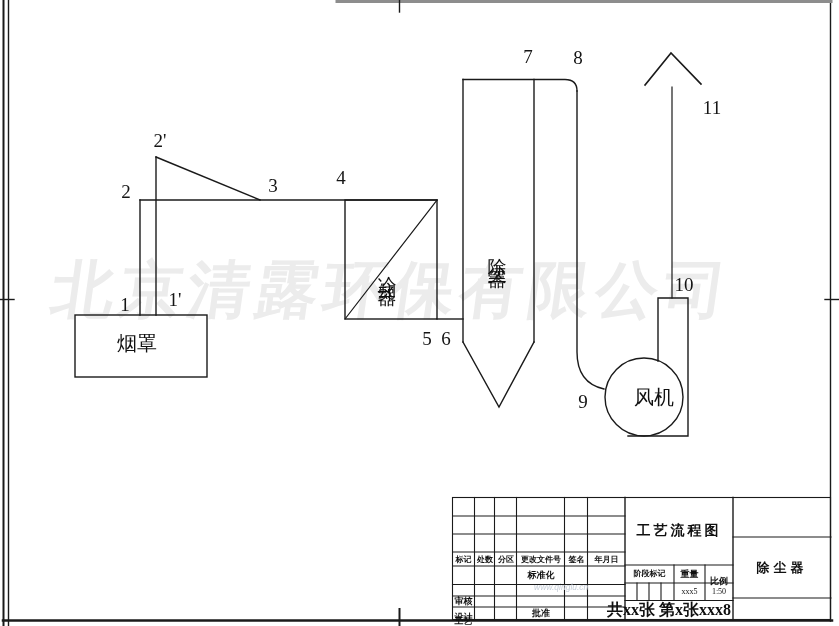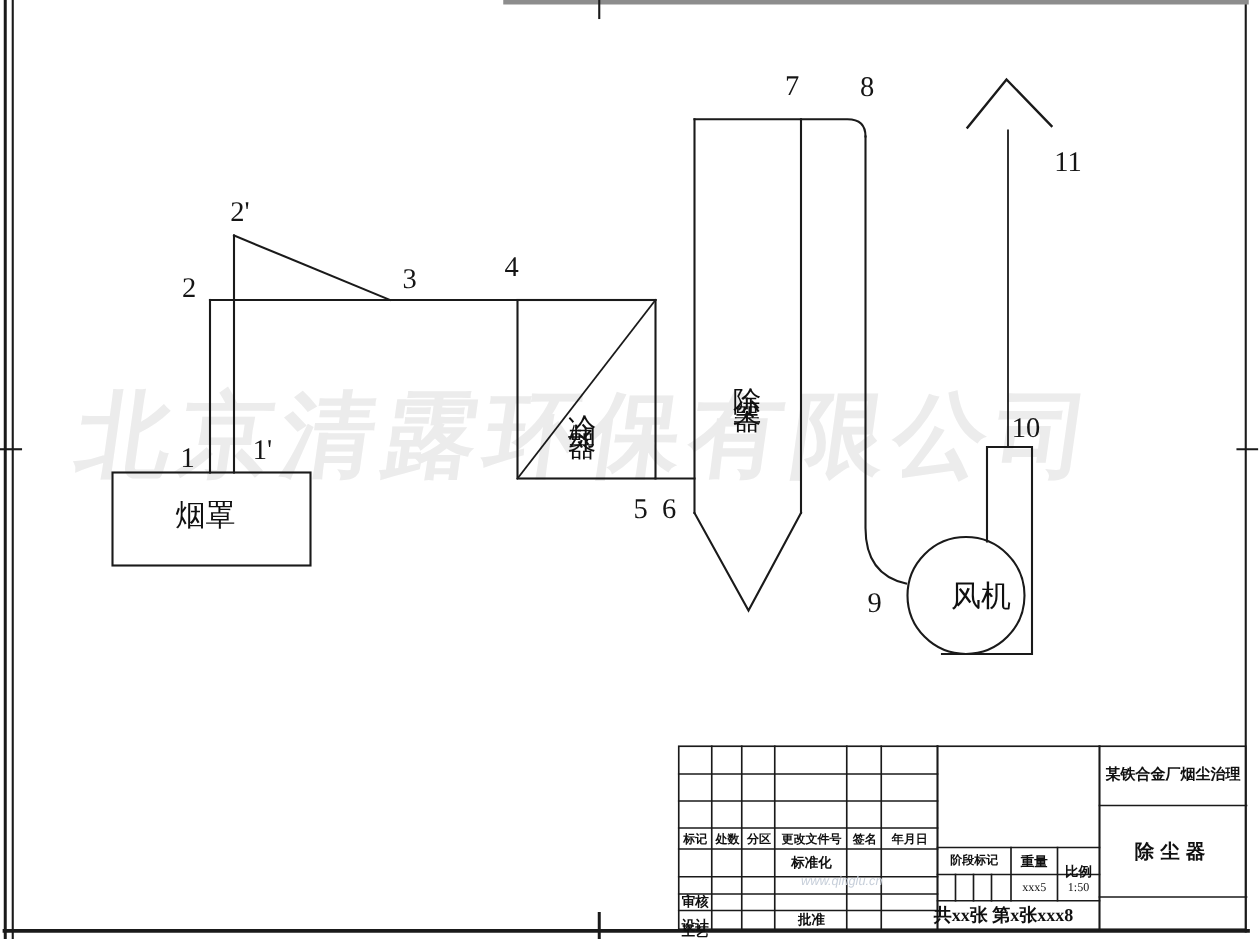--- a/index.html
+++ b/index.html
@@ -145,23 +145,23 @@
   <div class="tc b" style="left:517px;top:553px;width:48px;height:13px;font-size:8px;">更改文件号</div>
   <div class="tc b" style="left:565px;top:553px;width:23px;height:13px;font-size:8px;">签名</div>
   <div class="tc b" style="left:588px;top:553px;width:37px;height:13px;font-size:8px;">年月日</div>
 
   <div class="tc b" style="left:452px;top:566px;width:23px;height:18px;font-size:9px;margin-top:42px;">设计</div>
   <div class="tc b" style="left:517px;top:566px;width:48px;height:18px;font-size:9px;">标准化</div>
   <div class="tc b" style="left:452px;top:596px;width:23px;height:11px;font-size:9px;">审核</div>
   <div class="tc b" style="left:452px;top:607px;width:23px;height:28px;font-size:9px;">工艺</div>
   <div class="tc b" style="left:517px;top:607px;width:48px;height:12px;font-size:9px;">批准</div>
 
+  <div class="tc b" style="left:625px;top:497px;width:108px;height:68px;font-size:14px;letter-spacing:3px;">工艺流程图</div>
   <div class="tc b" style="left:625px;top:565px;width:49px;height:18px;font-size:8px;">阶段标记</div>
   <div class="tc b" style="left:674px;top:565px;width:31px;height:18px;font-size:9px;">重量</div>
   <div class="tc b" style="left:705px;top:565px;width:28px;height:33px;font-size:9px;">比例</div>
   <div class="tc" style="left:674px;top:583px;width:31px;height:17px;font-size:8px;">xxx5</div>
   <div class="tc" style="left:705px;top:583px;width:28px;height:17px;font-size:8px;">1:50</div>
-  <div class="tc b" style="left:625px;top:600px;width:88px;height:19px;font-size:12px;">共xx张 第x张xxx8</div>
+  <div class="tc b" style="left:625px;top:600px;width:88px;height:19px;font-size:16px;">共xx张 第x张xxx8</div>
 
-  <div class="tc b" style="left:733px;top:497px;width:98px;height:40px;font-size:10px;">某铁合金厂烟尘治理</div>
   <div class="tc b" style="left:733px;top:537px;width:98px;height:61px;font-size:13px;letter-spacing:4px;">除尘器</div>
 
 </div>
 
 </body></html>

